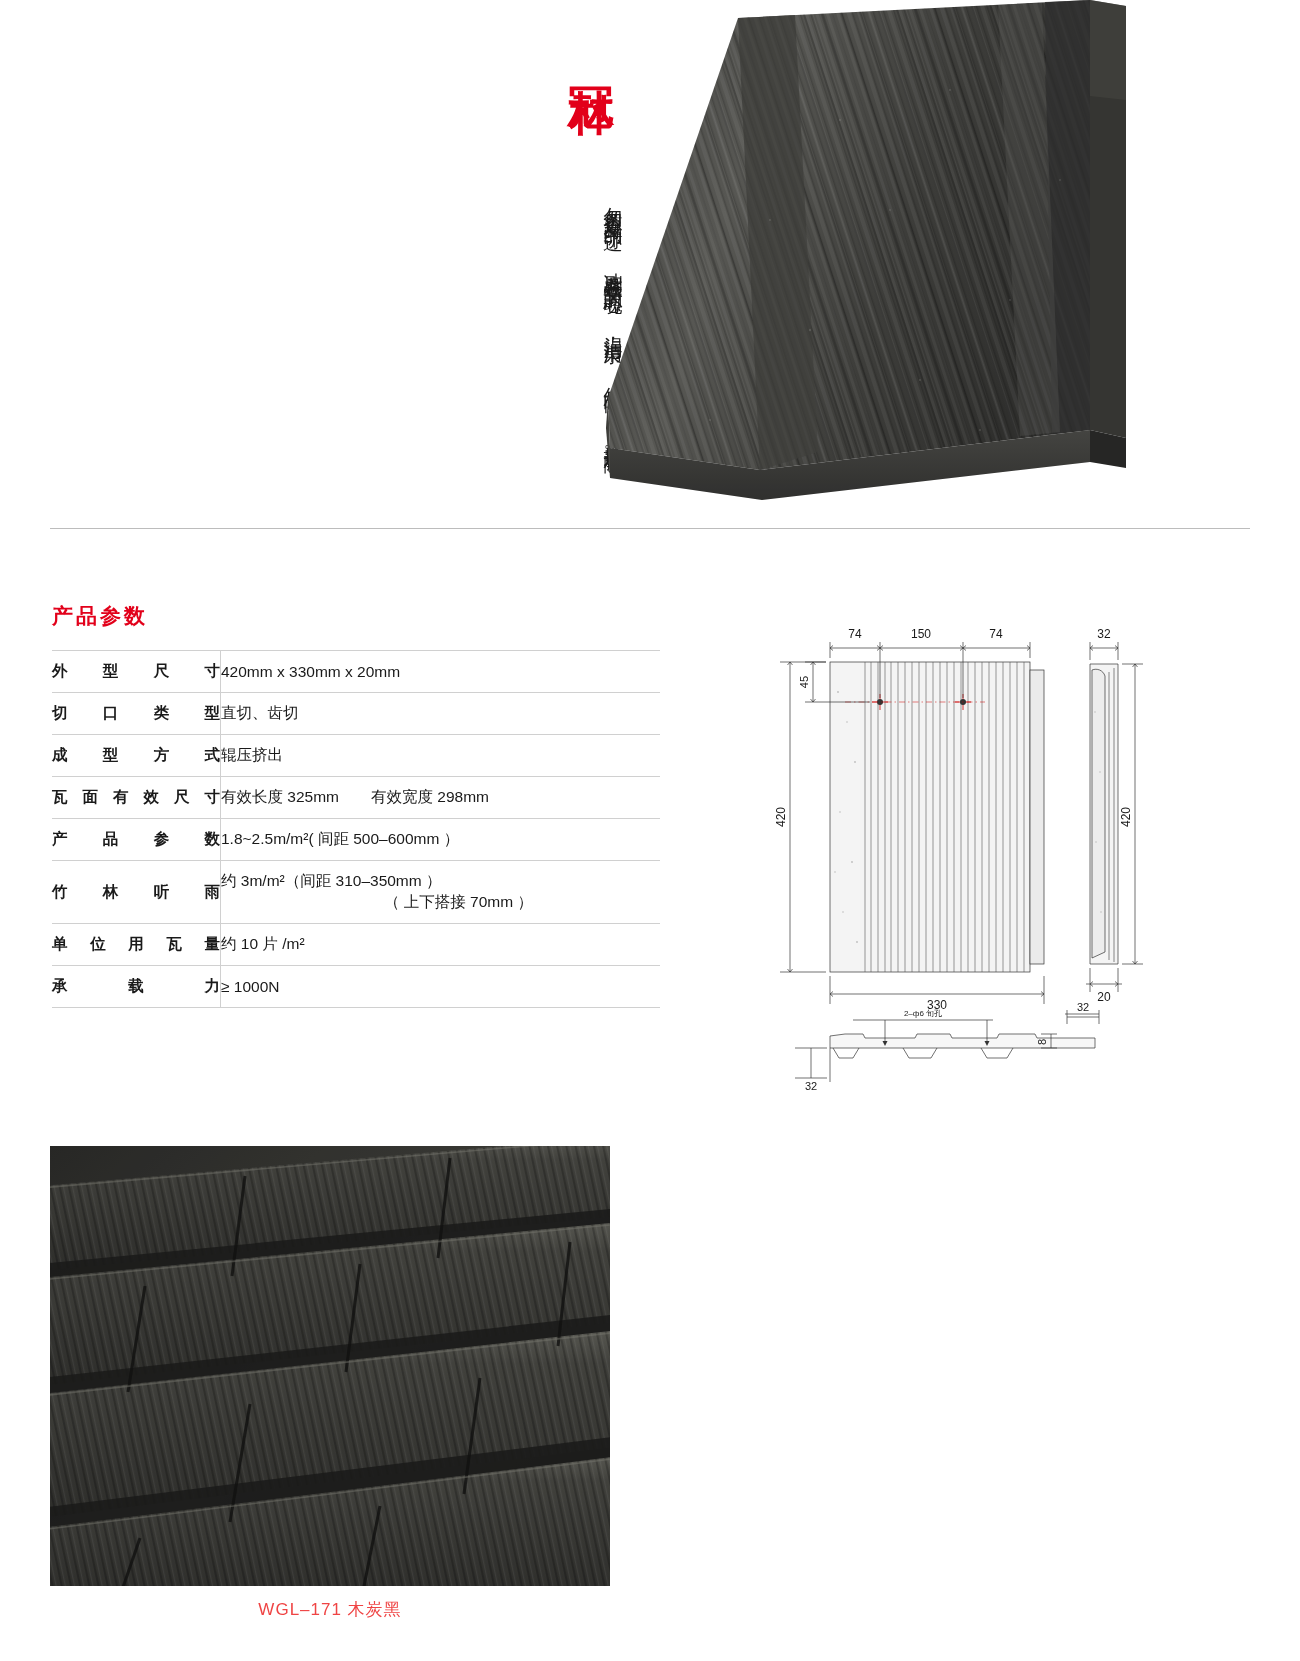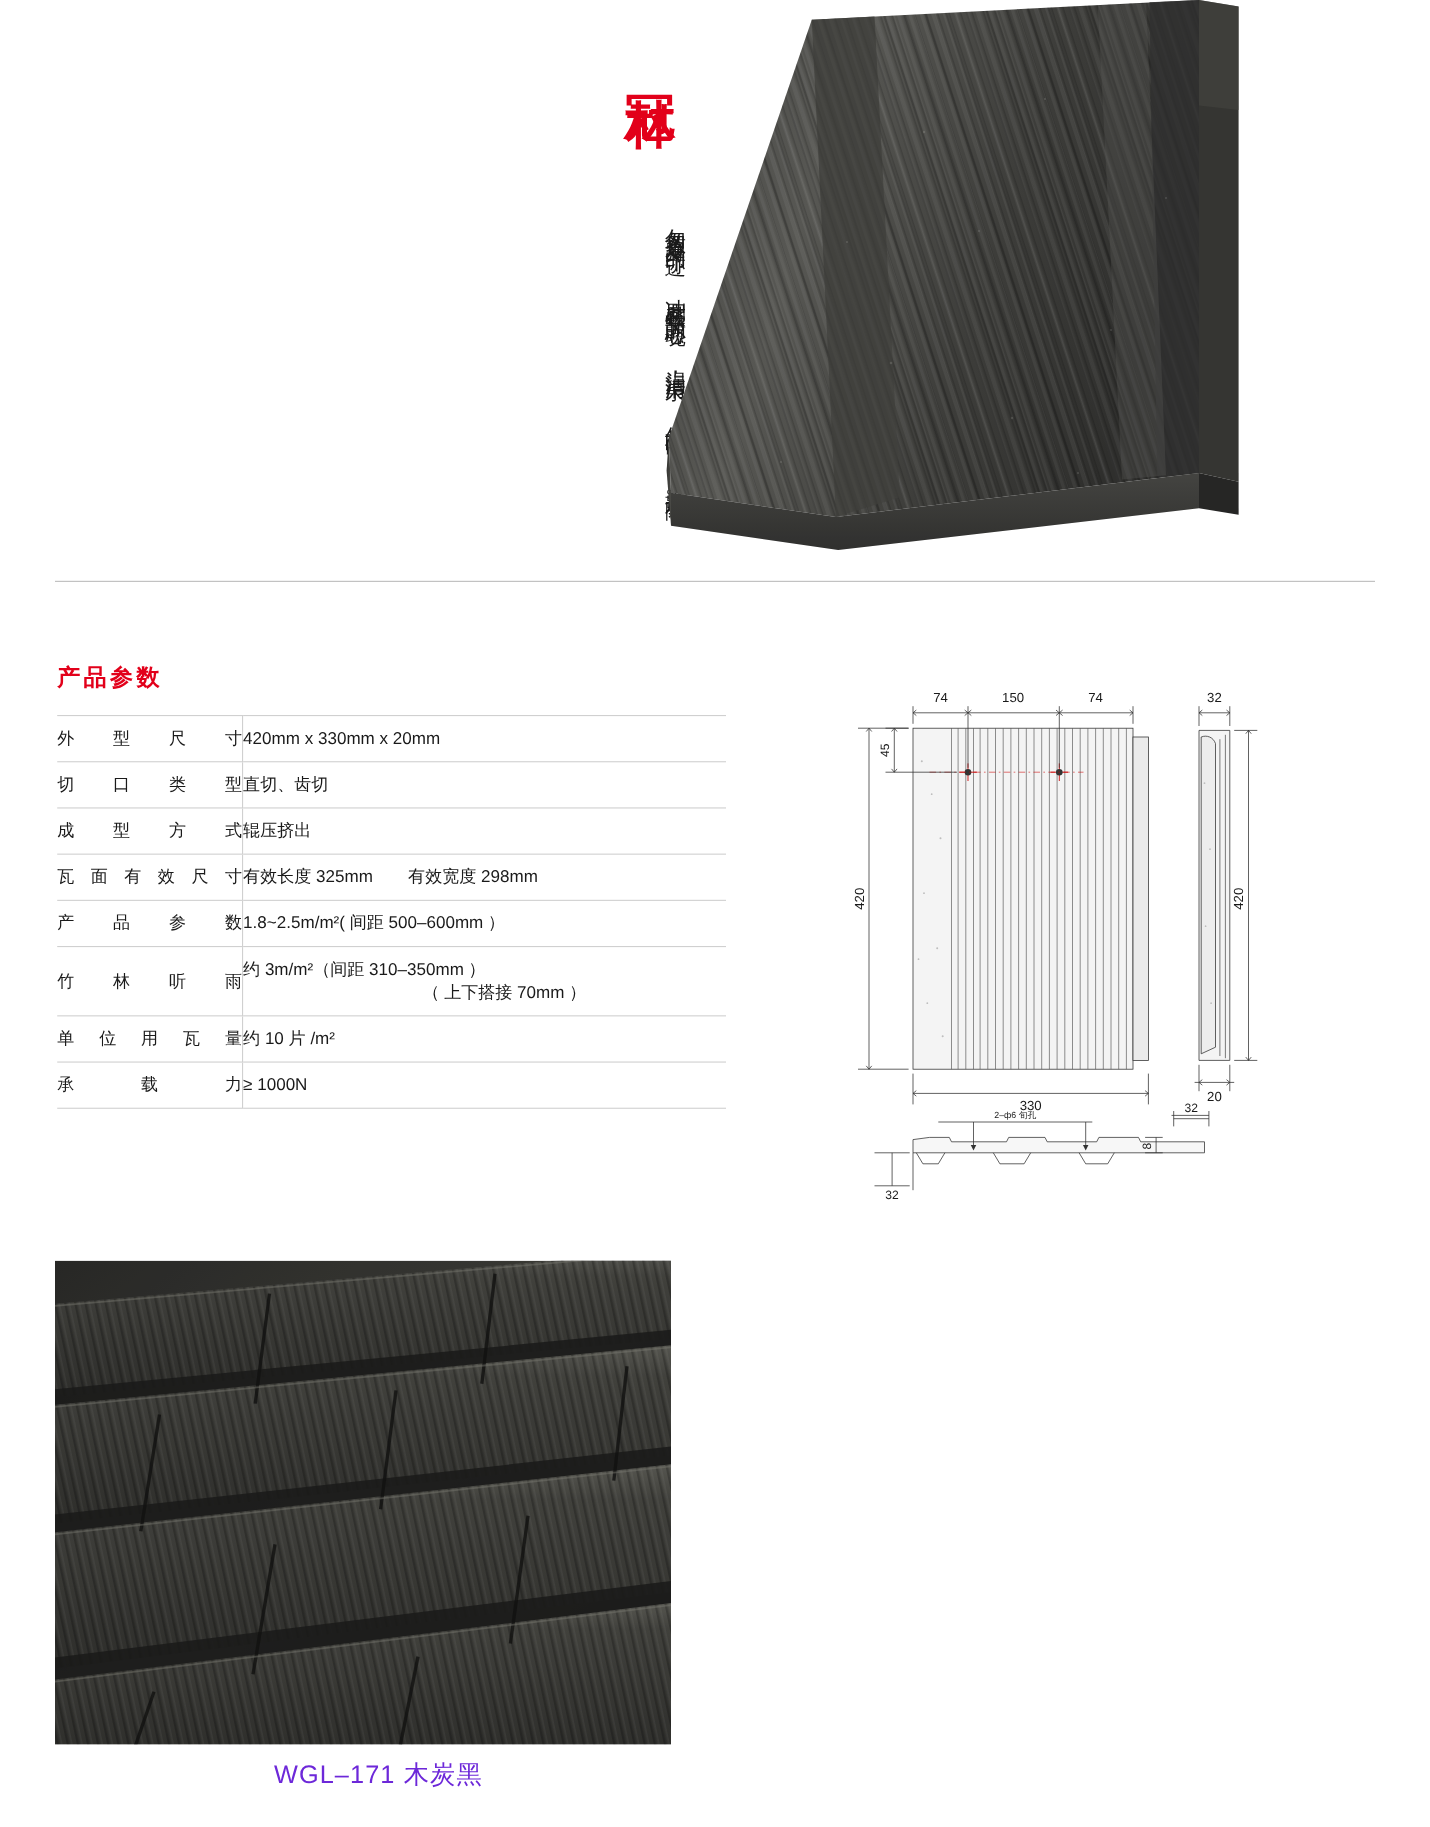--- a/index.html
+++ b/index.html
@@ -113,21 +113,21 @@
     vertical-align: middle;
     color: #1a1a1a;
   }
   td.label {
     width: 168px;
     padding-left: 6px;
     padding-right: 6px;
     border-right: 1px solid #d0d0d0;
     letter-spacing: 0px;
     font-size: 15.5px;
-    font-weight: normal;
+    font-weight: bold;
     text-align: justify;
     text-align-last: justify;
   }
   td.value {
     padding-left: 18px;
     font-size: 15.5px;
   }
   .val-line2 { padding-left: 36px; text-align: center; }
   .gap-wide { display:inline-block; width: 32px; }
 
@@ -147,26 +147,26 @@
     left: 50px;
     top: 1146px;
     width: 560px;
     height: 440px;
     overflow: hidden;
   }
   .roof-photo svg { display:block; }
 
   .caption {
     position: absolute;
-    left: 64px;
+    left: 50px;
     top: 1598px;
     width: 560px;
     text-align: center;
-    font-size: 23px;
-    color: #6d28d9;
+    font-size: 17px;
+    color: #ef4444;
     letter-spacing: 1px;
   }
 </style>
 </head>
 <body>
 
 <div class="top-section">
 
   <div class="brand-block">
     <div class="brand-title">冠林</div>

